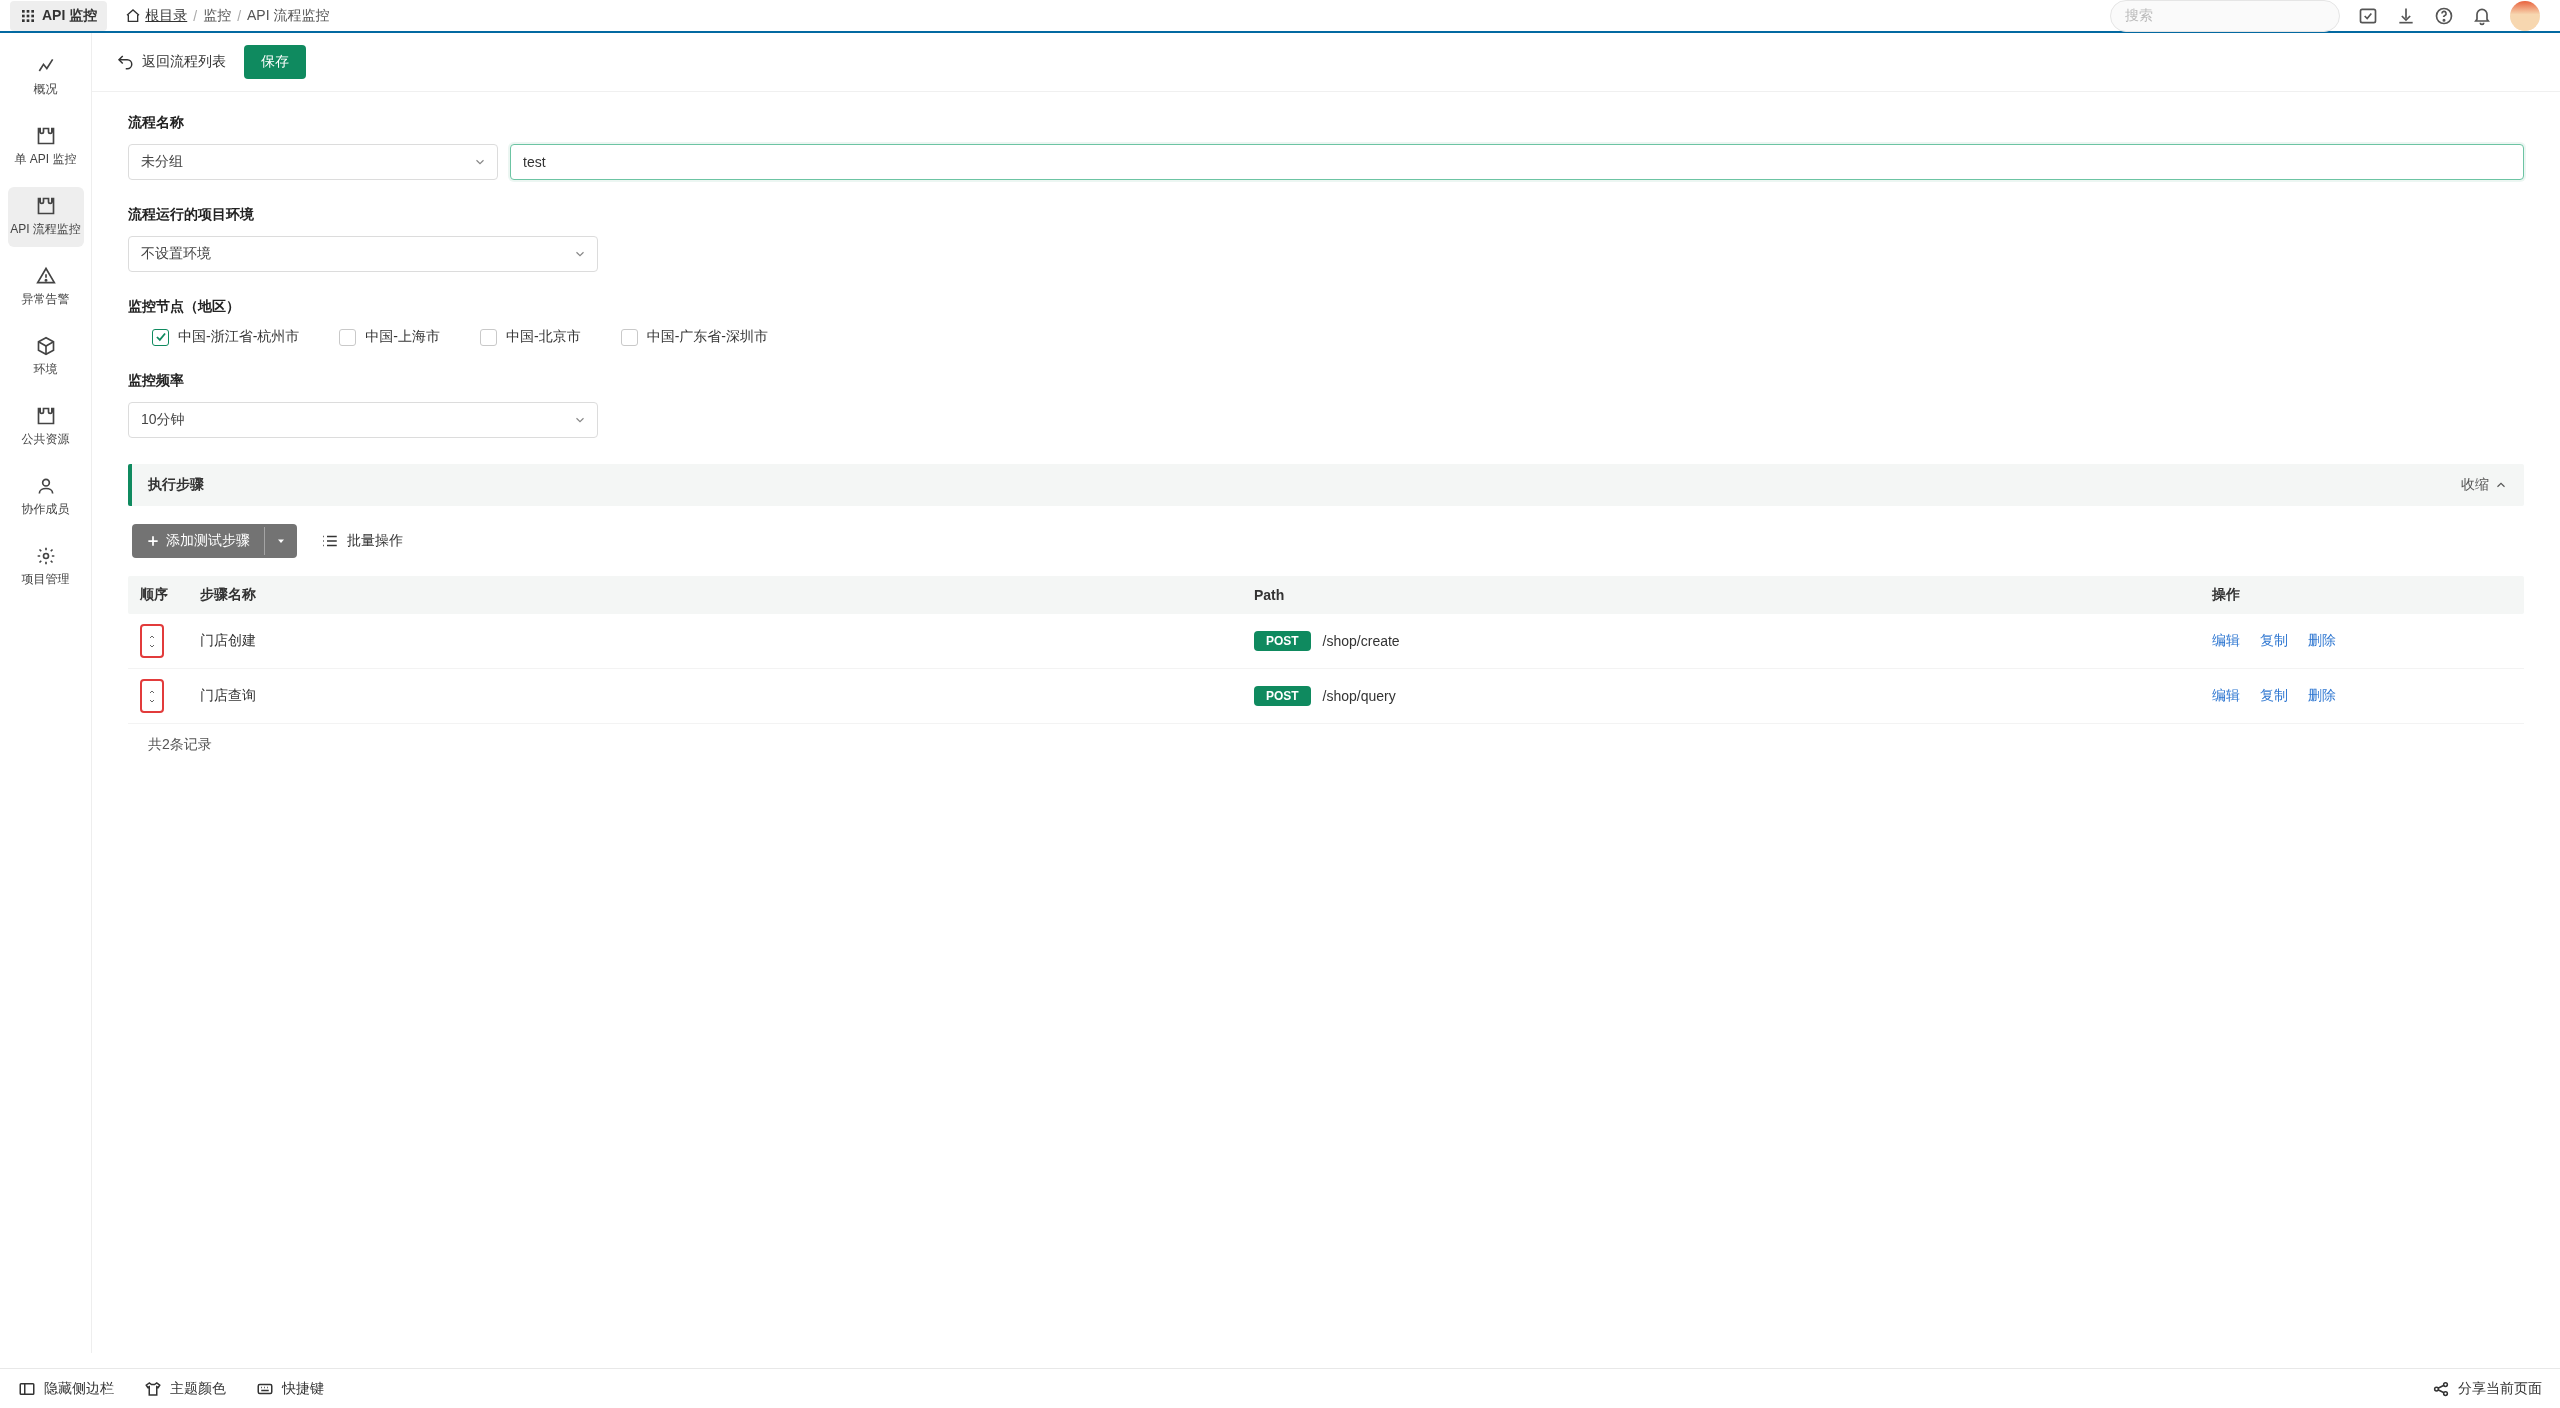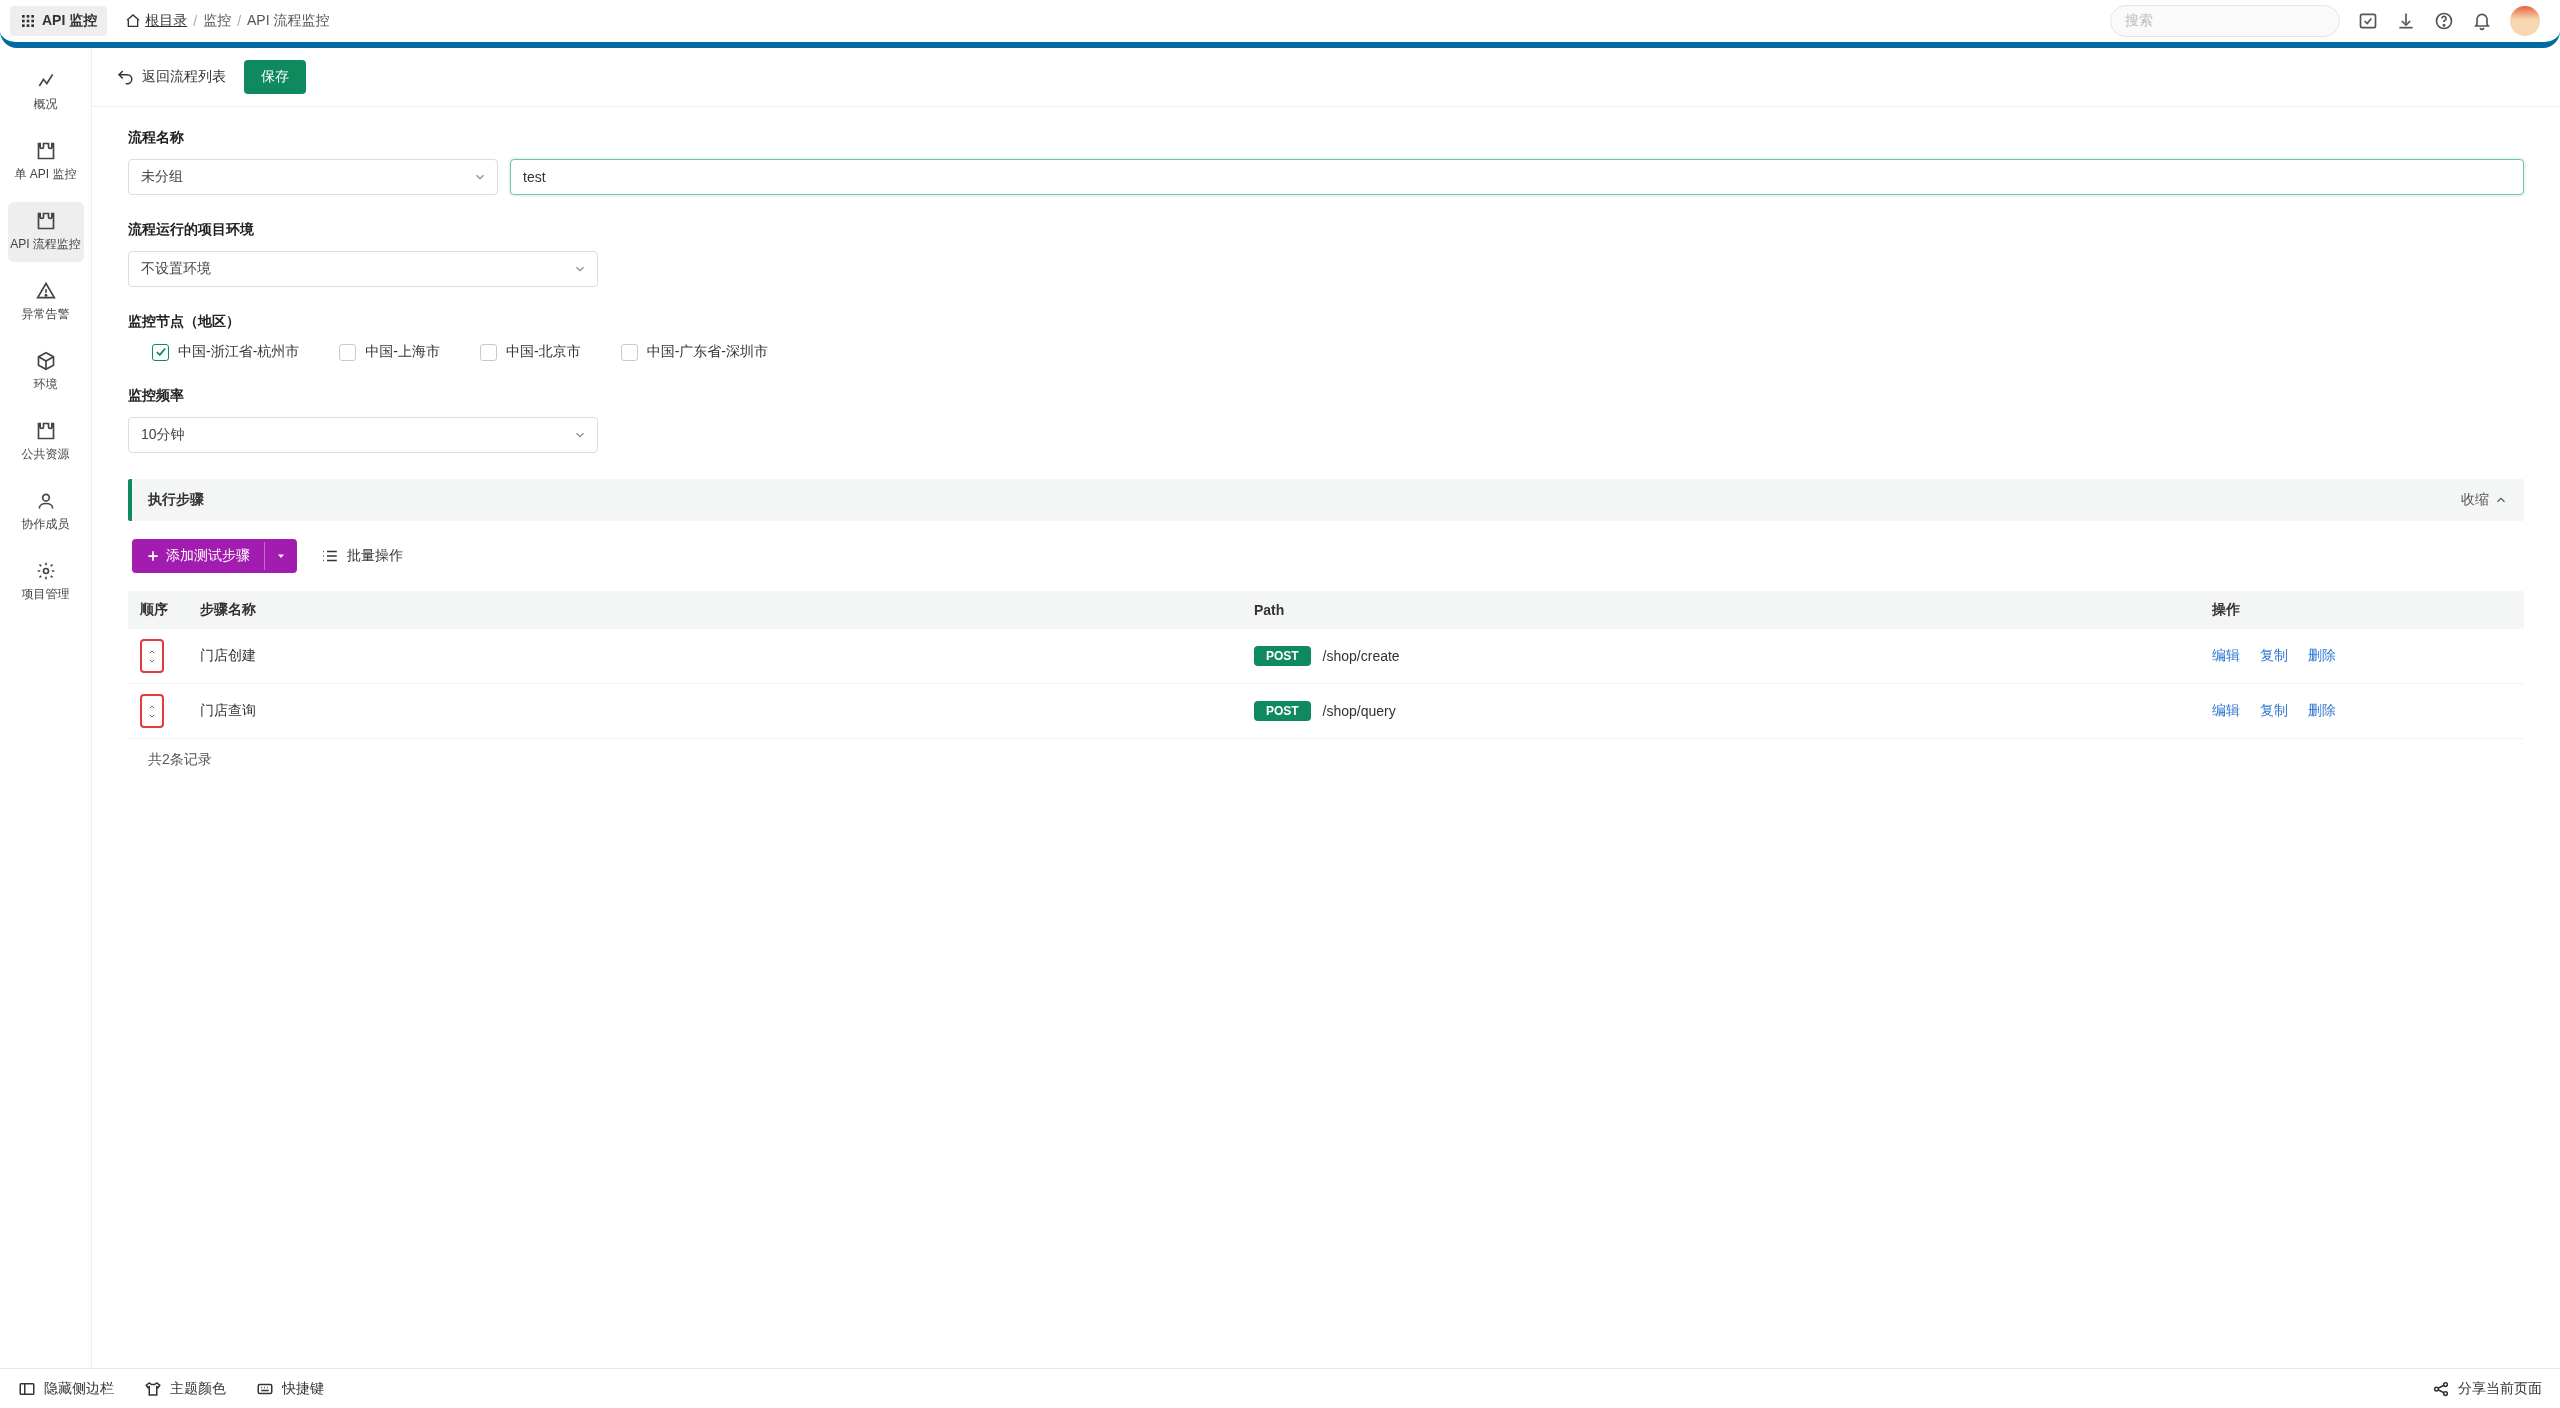--- a/index.html
+++ b/index.html
@@ -1,19 +1,19 @@
 <!DOCTYPE html>
 <html><head>
 <meta charset="utf-8">
 <style>
 * { box-sizing: border-box; margin: 0; padding: 0; }
 body { font-family: -apple-system, BlinkMacSystemFont, "Segoe UI", "PingFang SC", "Microsoft YaHei", sans-serif; font-size: 14px; color: #333; background: #fff; }
 
 
-.topbar { display:flex; align-items:center; height:48px; border-bottom:6px solid #0369a1; padding:0 20px 0 10px;border-radius:17px; }
+.topbar { display:flex; align-items:center; height:33px; border-bottom:2px solid #0369a1; padding:0 20px 0 10px; }
 .app-badge { display:flex; align-items:center; gap:6px; background:#eee; border-radius:4px; padding:6px 10px; font-weight:600; color:#333; }
 .app-badge svg { width:16px; height:16px; }
 .breadcrumb { display:flex; align-items:center; gap:6px; margin-left:18px; color:#555; }
 .breadcrumb .home { display:flex; align-items:center; gap:4px; color:#333; font-weight:500; text-decoration:underline;}
 .breadcrumb .sep { color:#aaa; }
 .topbar-right { margin-left:auto; display:flex; align-items:center; gap:18px; }
 .search-box { width:230px; height:32px; border:1px solid #e5e5e5; border-radius:16px; padding:0 14px; color:#bbb; background:#fafafa; display:flex; align-items:center; }
 .tb-icon { width:20px; height:20px; color:#555; cursor:pointer; display:flex; align-items:center; justify-content:center;}
 .avatar { width:30px; height:30px; border-radius:50%; background:linear-gradient(180deg,#e8623e 0%, #f7d7b0 45%); position:relative; overflow:hidden; }
 .avatar::after { content:""; position:absolute; bottom:-4px; left:4px; right:4px; height:15px; background:#f7d7b0; border-radius:50% 50% 0 0; }
@@ -45,21 +45,21 @@
 .check-item { display:flex; align-items:center; gap:9px; cursor:pointer; color:#333; }
 .chk { width:17px; height:17px; border:1px solid #c9c9c9; border-radius:3px; display:flex; align-items:center; justify-content:center; }
 .chk.checked { border-color:#0f8a5f; }
 .chk.checked svg { color:#0f8a5f; }
 
 .section-head { display:flex; align-items:center; justify-content:space-between; background:#f4f6f5; border-left:4px solid #0f8a5f; padding:12px 16px; border-radius:2px; margin-top:6px; }
 .section-head .title { font-weight:600; }
 .collapse-link { display:flex; align-items:center; gap:5px; color:#555; cursor:pointer; }
 
 .steps-tools { display:flex; align-items:center; gap:24px; padding:18px 4px; }
-.btn-split { display:inline-flex; align-items:center; background:#a21caf; color:#fff; border-radius:4px; overflow:hidden; cursor:pointer; }
+.btn-split { display:inline-flex; align-items:center; background:#737373; color:#fff; border-radius:4px; overflow:hidden; cursor:pointer; }
 .btn-split .main-part{ padding:8px 14px; display:flex; align-items:center; gap:6px;}
 .btn-split .caret-part{ padding:8px 10px; border-left:1px solid rgba(255,255,255,.35); }
 .batch-link { display:flex; align-items:center; gap:8px; color:#333; cursor:pointer; }
 
 .steps-table { width:100%; border:0; }
 .steps-table .head { display:flex; background:#f4f6f5; padding:10px 12px; font-weight:600; color:#333; border-radius:2px;}
 .steps-table .row  { display:flex; align-items:center; padding:10px 12px; border-bottom:1px solid #f3f3f3; }
 .col-order { width:60px; display:flex; align-items:center; justify-content:flex-start;}
 .col-name  { flex:1.1; }
 .col-path  { flex:1; display:flex; align-items:center; gap:12px;}

